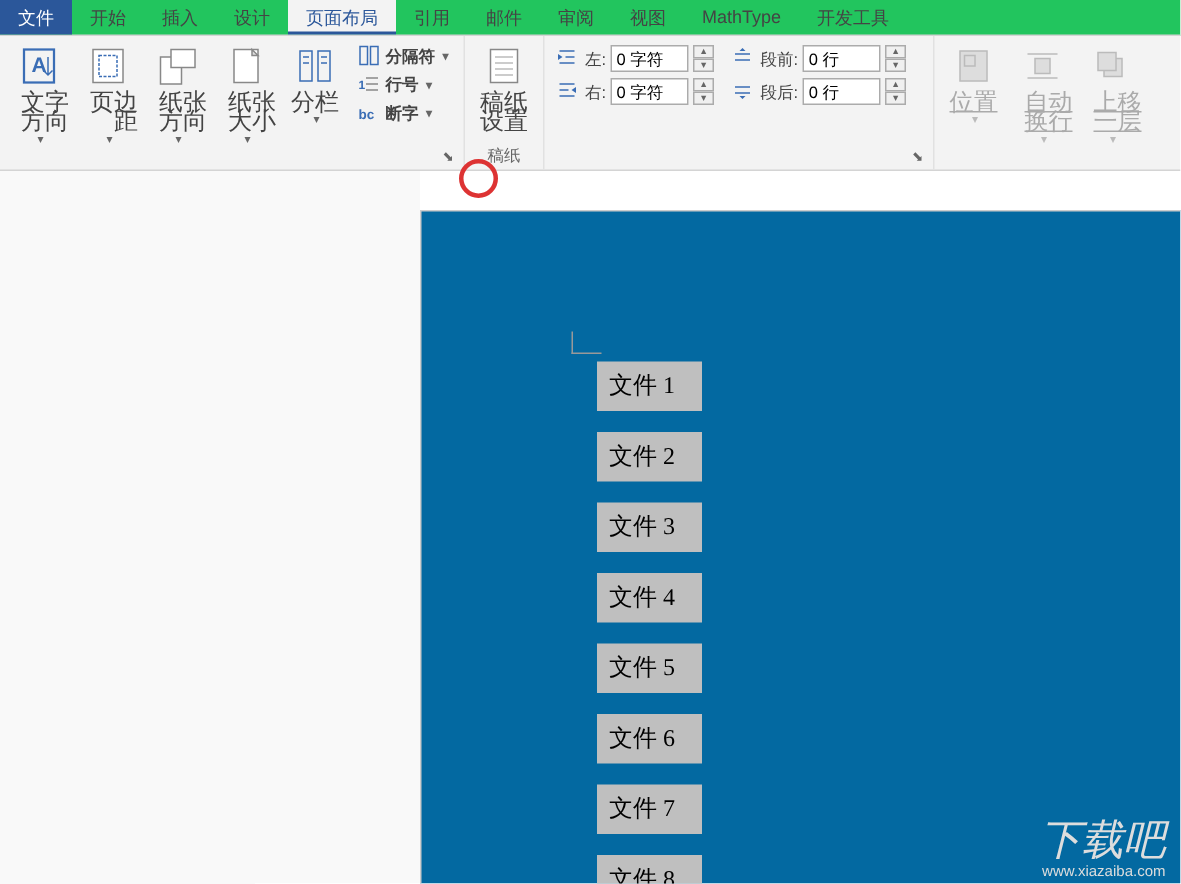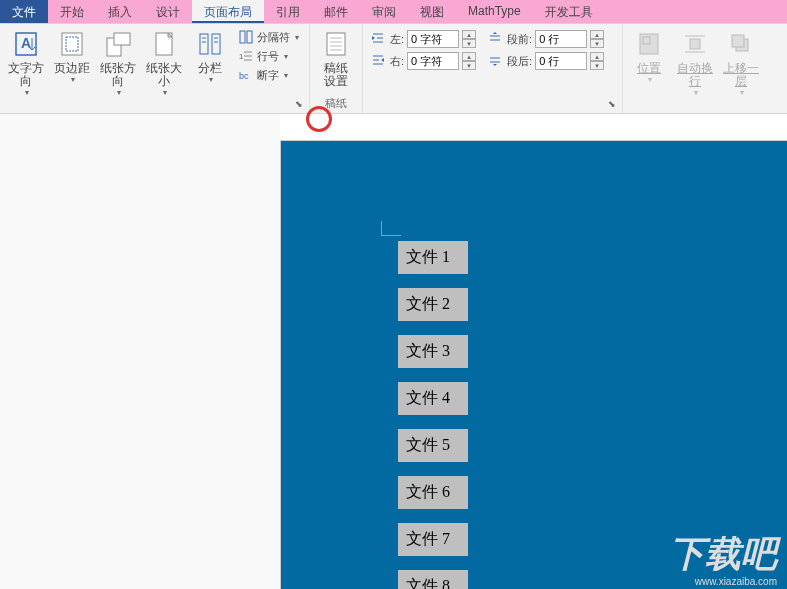--- a/index.html
+++ b/index.html
@@ -1,58 +1,58 @@
 <!DOCTYPE html>
 <html><head>
 <meta charset="utf-8">
 <style>
 * { margin: 0; padding: 0; box-sizing: border-box; font-family: "Microsoft YaHei", "SimSun", sans-serif; }
 body { background: #fff; width: 787px; height: 589px; overflow: hidden; position: relative; }
 
 
-.tabs { display: flex; height: 24px; background: #f9a8d4; border-bottom: 1px solid #d4d4d4; font-size: 12px; }
+.tabs { display: flex; height: 24px; background: #22c55e; border-bottom: 1px solid #d4d4d4; font-size: 12px; }
 .tab { padding: 4px 12px; color: #444; cursor: pointer; white-space: nowrap; }
 .tab.file { background: #2b579a; color: #fff; }
 .tab.active { background: #f3f3f3; color: #2b579a; border-bottom: 2px solid #2b579a; }
 
 
 .ribbon { display: flex; height: 90px; background: #f3f3f3; border-bottom: 1px solid #d4d4d4; }
 .group { display: flex; flex-direction: column; border-right: 1px solid #e1e1e1; padding: 2px 4px 0 4px; position: relative; }
 .group-content { flex: 1; display: flex; align-items: flex-start; gap: 2px; }
 .group-label { font-size: 11px; color: #666; text-align: center; padding: 2px 0; position: relative; }
 .launcher { position: absolute; right: 2px; bottom: 2px; width: 12px; height: 12px; font-size: 9px; color: #666; cursor: pointer; }
 
 .big-btn { display: flex; flex-direction: column; align-items: center; width: 44px; padding: 2px; cursor: pointer; }
 .big-btn .icon-area { width: 32px; height: 32px; display: flex; align-items: center; justify-content: center; }
-.big-btn .lbl { font-size: 12px; color: #444; text-align: center; line-height: 13px; margin-top: 2px; }
+.big-btn .lbl { font-size: 16px; color: #444; text-align: right; line-height: 13px; margin-top: 2px; }
 .big-btn.disabled .lbl { color: #aaa; text-decoration: underline; }
 .big-btn.disabled svg * { stroke: #bbb !important; fill: #ddd !important; }
 
-.small-btns { display: flex; flex-direction: column; gap: 1px; padding: 2px; }
+.small-btns { display: flex; flex-direction: column; gap: 1px; padding: 2px; font-weight: bold; }
 .small-btn { display: flex; align-items: center; gap: 3px; font-size: 11px; color: #444; cursor: pointer; padding: 1px 2px; }
 .small-btn .mini-icon { width: 16px; height: 16px; display: flex; align-items: center; justify-content: center; }
 .drop { font-size: 8px; color: #666; margin-left: 2px; }
 
 .indent-row { display: flex; align-items: center; gap: 3px; font-size: 11px; color: #444; margin: 2px 0; }
 .indent-row .mini-icon { width: 16px; height: 16px; }
 .indent-row input { width: 52px; height: 18px; font-size: 11px; border: 1px solid #ababab; padding: 0 3px; }
 .spinner { display: flex; flex-direction: column; }
 .spinner div { width: 14px; height: 9px; border: 1px solid #ababab; font-size: 7px; text-align: center; line-height: 7px; color: #666; cursor: pointer; background: #f0f0f0; }
 
 
 .highlight-circle { position: absolute; width: 26px; height: 26px; border: 3px solid #d33; border-radius: 50%; left: 306px; top: 106px; pointer-events: none; z-index: 10; }
 
 
 .doc-area { position: absolute; left: 280px; top: 140px; width: 507px; height: 449px; background: #0369a1; border-left: 1px solid #ccc; border-top: 1px solid #ccc; padding-left: 48px; }
 .ruler-mark { position: absolute; left: 100px; top: 80px; width: 20px; height: 15px; border-left: 1px solid #999; border-bottom: 1px solid #999; }
 .selection { position: absolute; left: 117px; top: 100px; width: 70px; }
 .doc-line { background: #bfbfbf; color: #000; font-size: 16px; padding: 6px 8px; margin-bottom: 14px; font-family: "SimSun", serif; }
 
 
-.watermark { position: absolute; right: 10px; bottom: 10px; font-size: 36px; color: #ddd; font-style: italic; font-weight: bold; font-family: "SimHei", sans-serif; margin-left: 12px; }
+.watermark { position: absolute; right: 10px; bottom: 10px; font-size: 28px; color: #ddd; font-style: italic; font-weight: normal; font-family: "SimHei", sans-serif; margin-left: 12px; }
 .watermark-sub { position: absolute; right: 10px; bottom: 2px; font-size: 10px; color: #ddd; }
 
 
 .left-gray { position: absolute; left: 0; top: 114px; width: 280px; height: 475px; background: #f9f9f9; }
 </style>
 </head>
 <body>
 
 <div class="tabs">
   <div class="tab file">文件</div>

